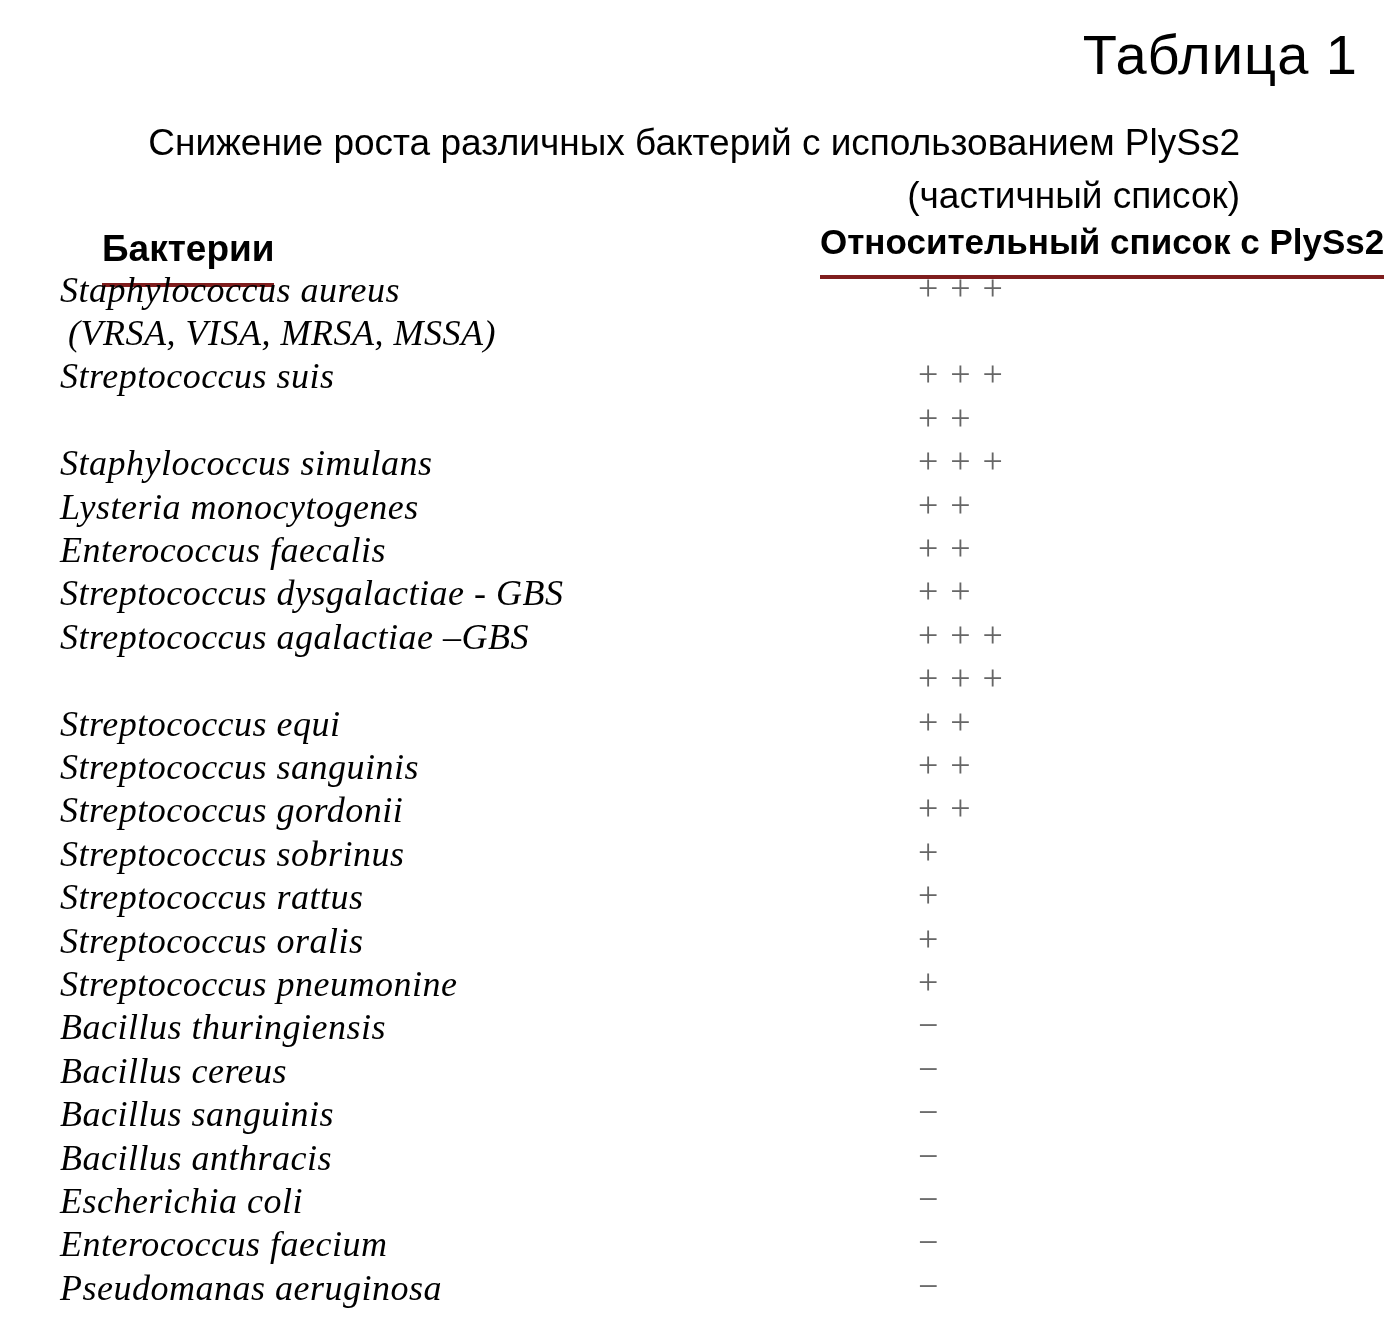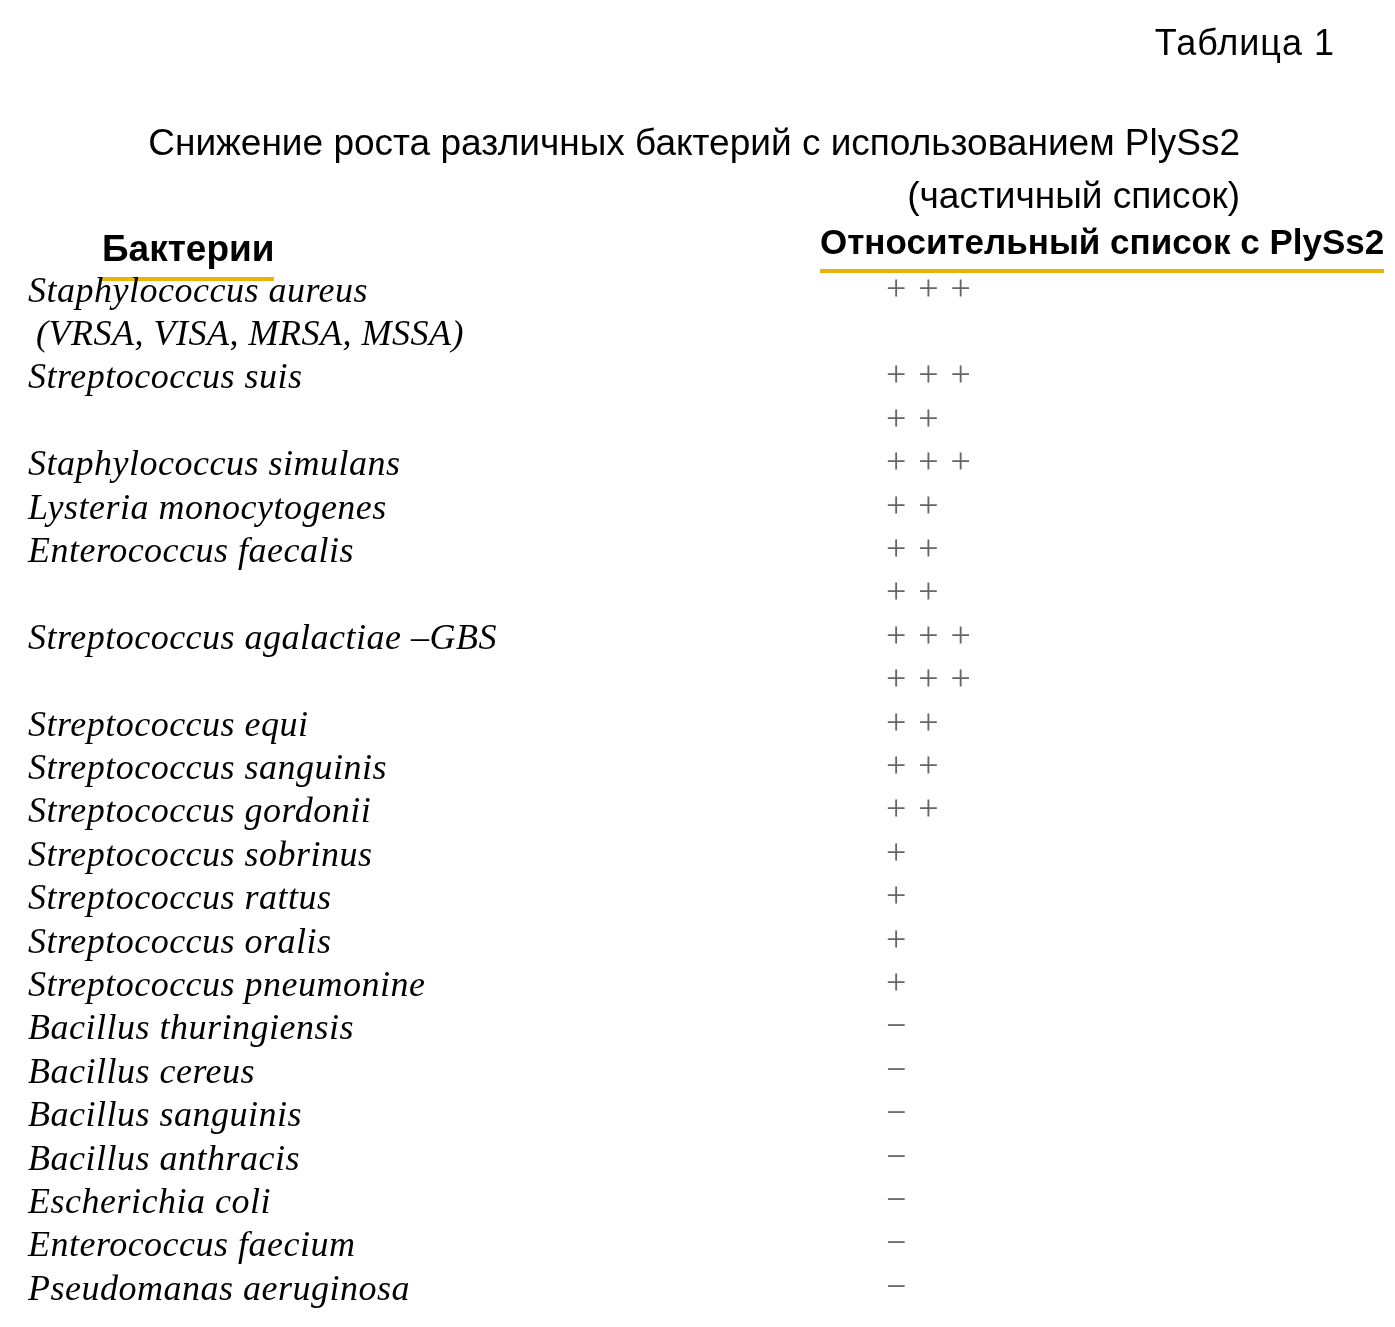--- a/index.html
+++ b/index.html
@@ -12,44 +12,44 @@
     width: 1395px;
     height: 1327px;
     background: #ffffff;
     color: #000000;
     font-family: "Liberation Sans", sans-serif;
     overflow: hidden;
   }
   .table-label {
     position: absolute;
     top: 22px;
-    right: 60px;
-    font-size: 36px;
+    right: 37px;
+    font-size: 56px;
     letter-spacing: 1px;
   }
   .title {
     position: absolute;
     top: 116px;
     left: 50px;
     width: 1190px;
     text-align: right;
     font-size: 37px;
     line-height: 53px;
   }
   .headers {
     position: absolute;
     top: 222px;
     left: 0;
     width: 100%;
     height: 50px;
   }
   .col-header {
     font-weight: bold;
-    padding-bottom: 7px;
-    border-bottom: 4px solid #eab308;
+    padding-bottom: 13px;
+    border-bottom: 4px solid #7f1d1d;
     white-space: nowrap;
   }
   .col-header.bacteria {
     position: absolute;
     left: 102px;
     top: 6px;
     font-size: 37px;
   }
   .col-header.lysis {
     position: absolute;
@@ -61,20 +61,21 @@
     position: absolute;
     top: 268px;
     left: 28px;
     right: 0;
   }
   .line {
     position: relative;
     height: 43.4px;
     display: flex;
     align-items: center;
+    margin-left: 32px;
   }
   .name {
     font-family: "Liberation Serif", serif;
     font-style: italic;
     font-size: 36px;
     white-space: nowrap;
     letter-spacing: 0.5px;
   }
   .name.sub {
     padding-left: 8px;
@@ -129,20 +130,21 @@
       </div>
       <div class="line">
         <span class="name">Lysteria monocytogenes</span>
         <span class="value">++</span>
       </div>
       <div class="line">
         <span class="name">Enterococcus faecalis</span>
         <span class="value">++</span>
       </div>
       <div class="line">
+        <span class="name">Streptococcus dysgalactiae - GBS</span>
         <span class="value">++</span>
       </div>
       <div class="line">
         <span class="name">Streptococcus agalactiae –GBS</span>
         <span class="value">+++</span>
       </div>
       <div class="line">
         <span class="value">+++</span>
       </div>
       <div class="line">

